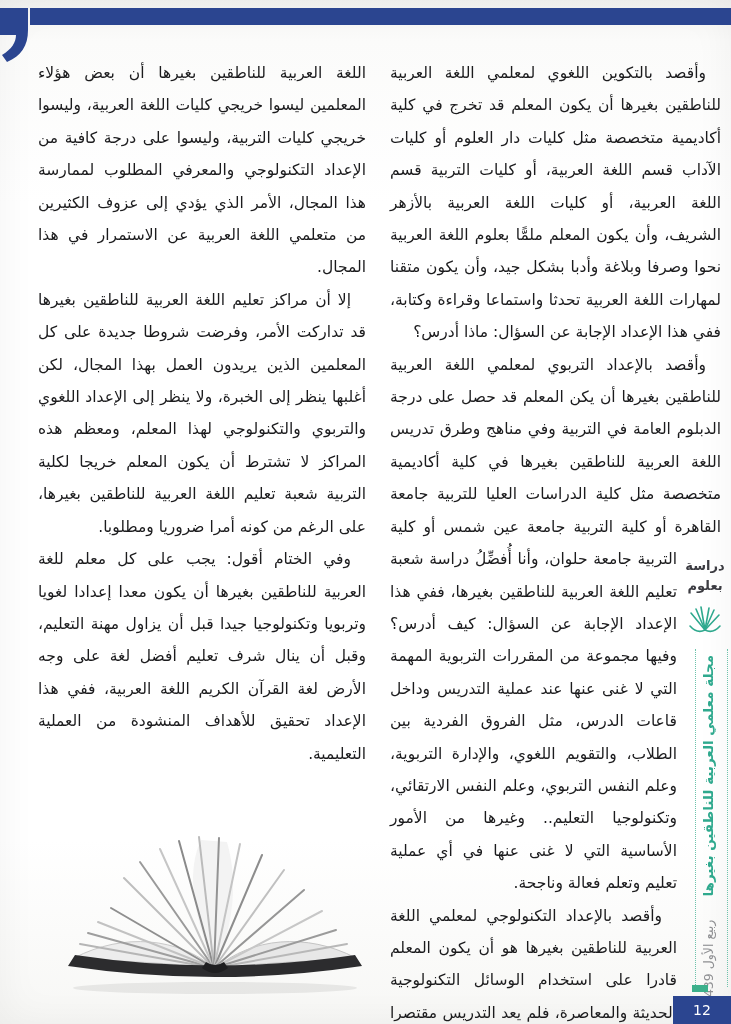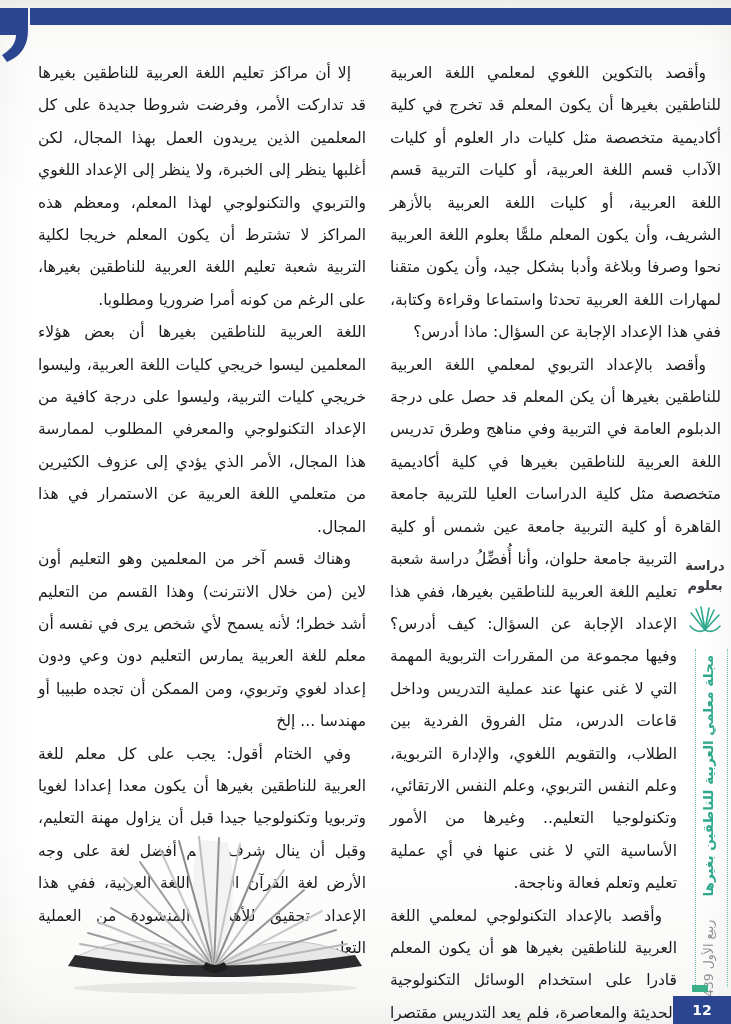--- a/index.html
+++ b/index.html
@@ -37,21 +37,21 @@
   .sidebar-book-icon { position:absolute; top:605px; right:5px; width:42px; text-align:center; }
   .dotted-strip { position:absolute; top:649px; right:3px; width:33px; height:338px;
                   border-left:1px dotted #6cc3ab; border-right:1px dotted #6cc3ab; }
   .vtext { position:absolute; top:655px; right:33px; width:334px; height:21px;
            transform-origin: top right; transform: rotate(-90deg);
            white-space:nowrap; text-align:right; direction:rtl; }
   .vtext .journal { color:#2fa98e; font-weight:bold; font-size:13.5px; }
   .vtext .issue-date { color:#8f9093; font-size:12.5px; margin-right:18px; }
   .green-tab { position:absolute; top:985px; right:23px; width:16px; height:7px; background:#3cb08b; }
   .page-num-box { position:absolute; top:996px; right:0; width:58px; height:28px;
-                  background:#2b4590; color:#ffffff; font-size:14px; font-weight:bold;
+                  background:#2b4590; color:#ffffff; font-size:14px; font-weight:normal;
                   display:flex; align-items:center; justify-content:center; }
 
   
   .book-photo { position:absolute; top:836px; left:64px; width:302px; height:186px; }
 </style>
 </head>
 <body>
 
 <div class="page">
 
@@ -62,23 +62,22 @@
 
   <div class="col col-right">
     <div class="sidebar-spacer"></div>
     <p class="para">وأقصد بالتكوين اللغوي لمعلمي اللغة العربية للناطقين بغيرها أن يكون المعلم قد تخرج في كلية أكاديمية متخصصة مثل كليات دار العلوم أو كليات الآداب قسم اللغة العربية، أو كليات التربية قسم اللغة العربية، أو كليات اللغة العربية بالأزهر الشريف، وأن يكون المعلم ملمًّا بعلوم اللغة العربية نحوا وصرفا وبلاغة وأدبا بشكل جيد، وأن يكون متقنا لمهارات اللغة العربية تحدثا واستماعا وقراءة وكتابة، ففي هذا الإعداد الإجابة عن السؤال: ماذا أدرس؟</p>
     <p class="para">وأقصد بالإعداد التربوي لمعلمي اللغة العربية للناطقين بغيرها أن يكن المعلم قد حصل على درجة الدبلوم العامة في التربية وفي مناهج وطرق تدريس اللغة العربية للناطقين بغيرها في كلية أكاديمية متخصصة مثل كلية الدراسات العليا للتربية جامعة القاهرة أو كلية التربية جامعة عين شمس أو كلية التربية جامعة حلوان، وأنا أُفضِّلُ دراسة شعبة تعليم اللغة العربية للناطقين بغيرها، ففي هذا الإعداد الإجابة عن السؤال: كيف أدرس؟ وفيها مجموعة من المقررات التربوية المهمة التي لا غنى عنها عند عملية التدريس وداخل قاعات الدرس، مثل الفروق الفردية بين الطلاب، والتقويم اللغوي، والإدارة التربوية، وعلم النفس التربوي، وعلم النفس الارتقائي، وتكنولوجيا التعليم.. وغيرها من الأمور الأساسية التي لا غنى عنها في أي عملية تعليم وتعلم فعالة وناجحة.</p>
     <p class="para">وأقصد بالإعداد التكنولوجي لمعلمي اللغة العربية للناطقين بغيرها هو أن يكون المعلم قادرا على استخدام الوسائل التكنولوجية الحديثة والمعاصرة، فلم يعد التدريس مقتصرا على السبورة وطريقة العرض والمناقشة، بل تدخلت الوسائل التعليمية والتكنولوجيا بشكل فعال.</p>
 
   </div>
 
   <div class="col col-left">
+    <p class="para no-indent">اللغة العربية للناطقين بغيرها أن بعض هؤلاء المعلمين ليسوا خريجي كليات اللغة العربية، وليسوا خريجي كليات التربية، وليسوا على درجة كافية من الإعداد التكنولوجي والمعرفي المطلوب لممارسة هذا المجال، الأمر الذي يؤدي إلى عزوف الكثيرين من متعلمي اللغة العربية عن الاستمرار في هذا المجال.</p>
     <p class="para">إلا أن مراكز تعليم اللغة العربية للناطقين بغيرها قد تداركت الأمر، وفرضت شروطا جديدة على كل المعلمين الذين يريدون العمل بهذا المجال، لكن أغلبها ينظر إلى الخبرة، ولا ينظر إلى الإعداد اللغوي والتربوي والتكنولوجي لهذا المعلم، ومعظم هذه المراكز لا تشترط أن يكون المعلم خريجا لكلية التربية شعبة تعليم اللغة العربية للناطقين بغيرها، على الرغم من كونه أمرا ضروريا ومطلوبا.</p>
-    <p class="para no-indent">اللغة العربية للناطقين بغيرها أن بعض هؤلاء المعلمين ليسوا خريجي كليات اللغة العربية، وليسوا خريجي كليات التربية، وليسوا على درجة كافية من الإعداد التكنولوجي والمعرفي المطلوب لممارسة هذا المجال، الأمر الذي يؤدي إلى عزوف الكثيرين من متعلمي اللغة العربية عن الاستمرار في هذا المجال.</p>
-    <p class="para">وهناك قسم آخر من المعلمين وهو التعليم أون لاين (من خلال الانترنت) وهذا القسم من التعليم أشد خطرا؛ لأنه يسمح لأي شخص يرى في نفسه أن معلم للغة العربية يمارس التعليم دون وعي ودون إعداد لغوي وتربوي، ومن الممكن أن تجده طبيبا أو مهندسا ... إلخ</p>
     <p class="para">وفي الختام أقول: يجب على كل معلم للغة العربية للناطقين بغيرها أن يكون معدا إعدادا لغويا وتربويا وتكنولوجيا جيدا قبل أن يزاول مهنة التعليم، وقبل أن ينال شرف تعليم أفضل لغة على وجه الأرض لغة القرآن الكريم اللغة العربية، ففي هذا الإعداد تحقيق للأهداف المنشودة من العملية التعليمية.</p>
   </div>
 
   <svg class="book-photo" viewBox="0 0 302 186">
     <ellipse cx="151" cy="152" rx="142" ry="6" fill="rgba(0,0,0,0.07)"></ellipse>
 
     <path d="M10,122 C60,96 115,102 150,132 C95,126 42,125 10,122 Z" fill="#ededed" stroke="#c9c9c9" stroke-width="1"></path>
     <path d="M292,122 C242,96 187,102 152,132 C207,126 260,125 292,122 Z" fill="#e7e7e7" stroke="#c4c4c4" stroke-width="1"></path>
     <path d="M150,132 C126,70 124,32 137,4 L163,6 C174,45 170,85 152,132 Z" fill="#f3f3f3"></path>
 

